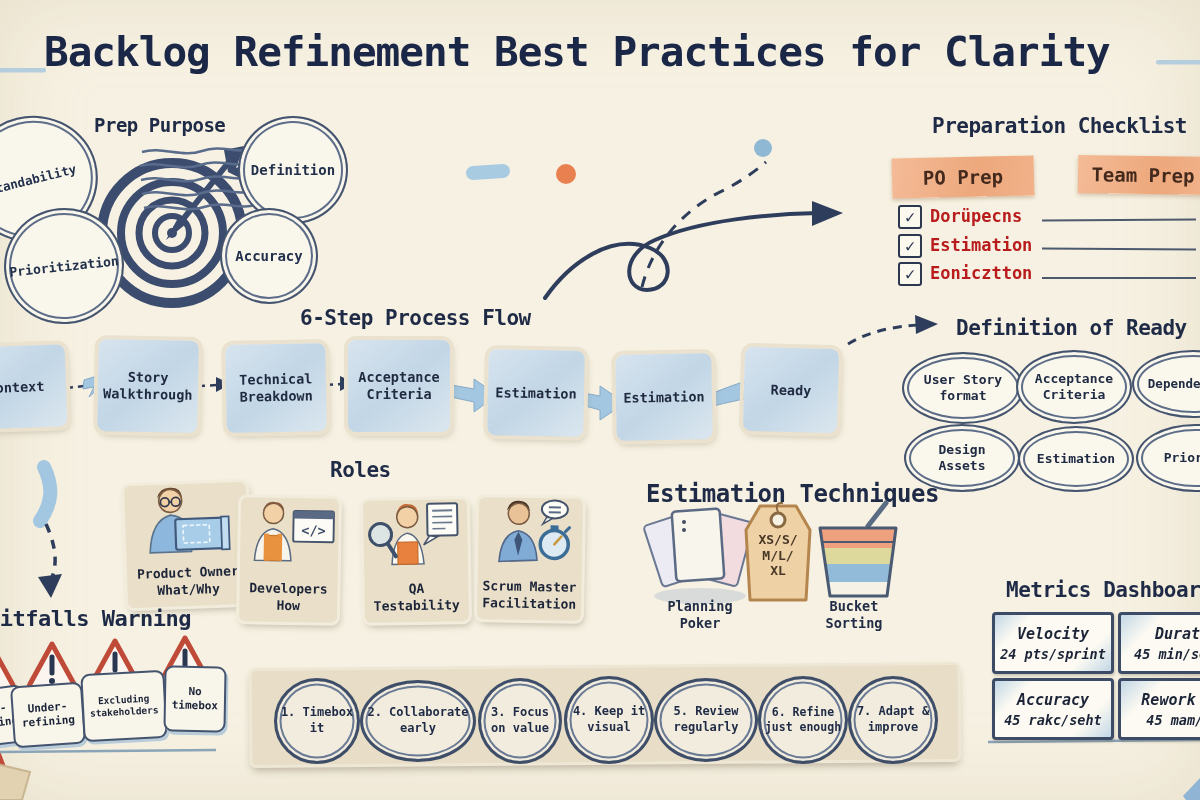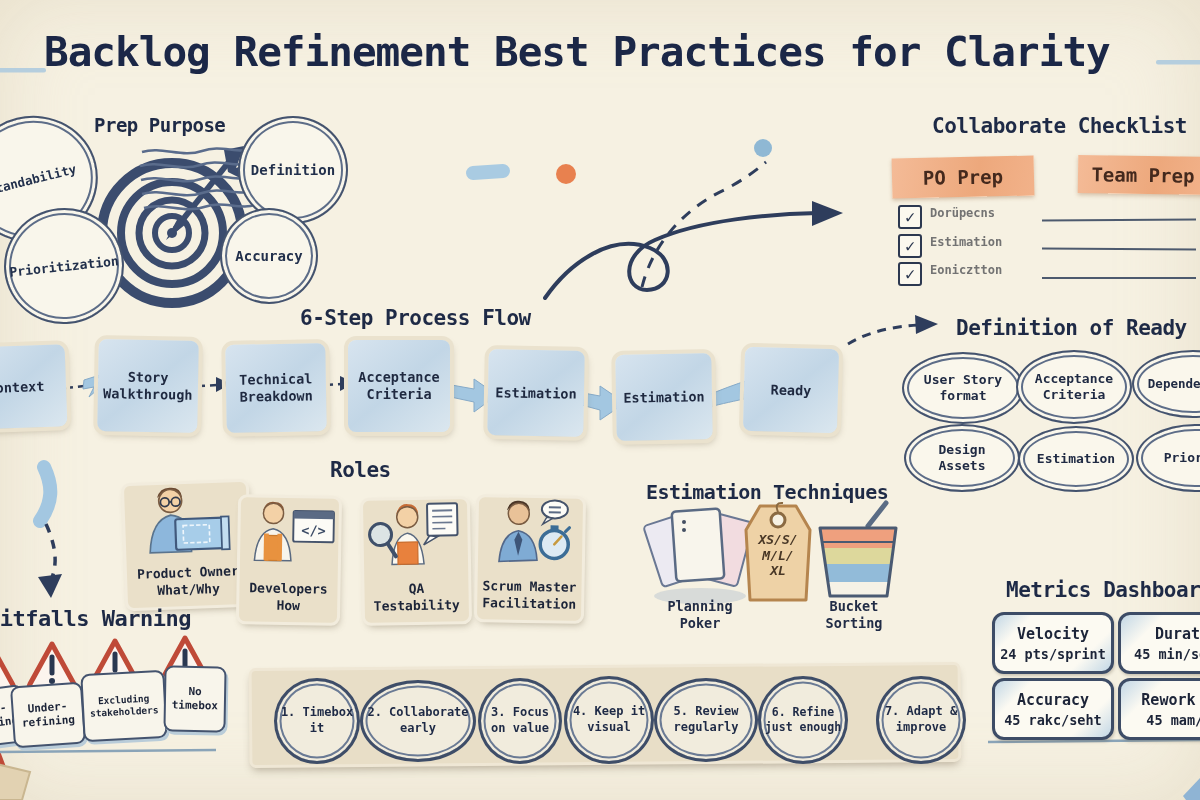--- a/index.html
+++ b/index.html
@@ -28,32 +28,32 @@
   .rolecard .lbl{padding-bottom:7px;}
   .pitcard{background:#f8f5eb;border:2.5px solid #44536e;border-radius:9px;
           box-shadow:2px 3px 0 #b9ccd9, inset 0 0 0 2px #f8f5eb;
           display:flex;align-items:center;justify-content:center;text-align:center;
           font-size:11px;line-height:1.25;color:#1c2438;}
   .tape{display:flex;align-items:center;justify-content:center;font-size:19px;color:#44291d;
           background:linear-gradient(100deg,#f4bb97 0%,#eda87c 60%,#f2b28a 100%);
           box-shadow:0 2px 4px rgba(150,100,60,.35);}
   .chkbox{border:2.5px solid #2c3850;border-radius:3px;background:#fbf8ee;
           display:flex;align-items:center;justify-content:center;font-size:17px;color:#2c3850;line-height:1;}
-  .chkitem{font-size:12px;color:#737373;}
+  .chkitem{font-size:17px;color:#b91c1c;}
   .chkline{background:#4d5a6e;height:2px;}
   .banner{background:#e8dec7;box-shadow:0 0 0 3px #efe7d5, 0 5px 9px rgba(110,95,70,.45);
           border-radius:4px;transform:rotate(-0.5deg);}
   .kcircle{background:#f1ecdd;border:3px solid #3e4d68;border-radius:50%;
           box-shadow:inset 0 0 0 2.5px #f1ecdd, inset 0 0 0 4.5px #6a7a94;
           display:flex;align-items:center;justify-content:center;text-align:center;
           font-size:12px;line-height:1.3;color:#1e2a46;}
-  .metcard{background:#fcfaf2;border:3px solid #3d4c66;border-radius:12px;
+  .metcard{background:#fcfaf2;border:3px solid #3d4c66;border-radius:4px;
           background-image:linear-gradient(135deg,rgba(176,204,226,.75) 0%,rgba(176,204,226,0) 22%,rgba(176,204,226,0) 76%,rgba(176,204,226,.75) 100%);
           box-shadow:1px 2px 3px rgba(110,100,80,.3);
-          display:flex;flex-direction:column;align-items:center;justify-content:center;text-align:center;color:#1c2438;}
+          display:flex;flex-direction:column;align-items:center;justify-content:center;text-align:center;color:#1c2438;font-style:italic;}
   .metcard .ml{font-size:15px;}
   .metcard .mv{font-size:13.5px;margin-top:3px;white-space:nowrap;}
   .estlbl{font-size:13.5px;line-height:1.25;text-align:center;color:#212c46;}
 </style>
 </head>
 <body>
 
 <div class="page">
 
   <svg class="abs" style="left:0;top:0;" width="1200" height="800" viewBox="0 0 1200 800">
@@ -175,21 +175,21 @@
   </svg>
 
   <div class="abs t title" style="left:44px;top:28px;width:1140px;">Backlog Refinement Best Practices for Clarity</div>
 
   <div class="abs t heading" style="left:94px;top:114px;font-size:19px;">Prep Purpose</div>
   <div class="abs bubble t" style="left:-34px;top:116px;width:128px;height:122px;font-size:12.5px;transform:rotate(-14deg);">standability</div>
   <div class="abs bubble t" style="left:4px;top:208px;width:116px;height:112px;font-size:13px;transform:rotate(-6deg);">Prioritization</div>
   <div class="abs bubble t" style="left:238px;top:116px;width:106px;height:104px;font-size:14px;">Definition</div>
   <div class="abs bubble t" style="left:220px;top:208px;width:94px;height:92px;font-size:14px;">Accuracy</div>
 
-  <div class="abs t heading" style="left:932px;top:114px;">Collaborate Checklist</div>
+  <div class="abs t heading" style="left:932px;top:114px;">Preparation Checklist</div>
   <div class="abs tape" style="left:892px;top:157px;width:142px;height:40px;transform:rotate(-1.2deg);">PO Prep</div>
   <div class="abs tape" style="left:1078px;top:156px;width:130px;height:38px;transform:rotate(0.8deg);">Team Prep</div>
 
   <div class="abs chkbox" style="left:898px;top:205px;width:20px;height:20px;">✓</div>
   <div class="abs t chkitem" style="left:930px;top:206px;width:160px;">Dorüpecns</div>
   <div class="abs chkline" style="left:1042px;top:219px;width:154px;transform:rotate(-0.4deg);"></div>
 
   <div class="abs chkbox" style="left:898px;top:234px;width:20px;height:20px;">✓</div>
   <div class="abs t chkitem" style="left:930px;top:235px;width:160px;">Estimation</div>
   <div class="abs chkline" style="left:1042px;top:248px;width:154px;transform:rotate(0.4deg);"></div>
@@ -286,39 +286,39 @@
       <path d="M66,19 L62,26 L72,20 Z" fill="#fdfcf7" stroke="#45536b" stroke-width="1.4"></path>
       <rect x="70" y="27" width="8" height="6" fill="#3c6d96"></rect>
       <circle cx="74" cy="46" r="14" fill="#ddeaf3" stroke="#3c6d96" stroke-width="3.5"></circle>
       <line x1="74" y1="46" x2="81" y2="38" stroke="#c79a3f" stroke-width="2.5" stroke-linecap="round"></line>
       <line x1="85" y1="33" x2="89" y2="29" stroke="#3c6d96" stroke-width="3" stroke-linecap="round"></line>
     </svg>
     <div class="t lbl">Scrum Master
 Facilitation</div>
   </div>
 
-  <div class="abs t heading" style="left:646px;top:480px;font-size:20px;">Estimation Techniques</div>
+  <div class="abs t heading" style="left:646px;top:480px;font-size:24px;">Estimation Techniques</div>
 
   <svg class="abs" style="left:640px;top:500px;" width="120" height="106" viewBox="0 0 120 106">
     <ellipse cx="60" cy="96" rx="46" ry="8" fill="#b9c6d0" opacity="0.5"></ellipse>
     <rect x="12" y="18" width="44" height="64" rx="4" transform="rotate(-18 34 50)" fill="#eceaf2" stroke="#6a7894" stroke-width="2"></rect>
     <rect x="60" y="16" width="46" height="66" rx="4" transform="rotate(15 83 49)" fill="#f2dce0" stroke="#6a7894" stroke-width="2"></rect>
     <rect x="34" y="10" width="48" height="70" rx="4" transform="rotate(-4 58 45)" fill="#f8f5ec" stroke="#5a6a84" stroke-width="2.5"></rect>
     <circle cx="44" cy="22" r="2" fill="#444f63"></circle>
     <circle cx="44" cy="30" r="2" fill="#444f63"></circle>
   </svg>
   <div class="abs t estlbl" style="left:648px;top:598px;width:104px;">Planning
 Poker</div>
 
   <svg class="abs" style="left:744px;top:500px;" width="68" height="104" viewBox="0 0 68 104">
     <path d="M16,6 L52,6 L66,30 L62,100 L6,100 L2,30 Z" fill="#eed2a6" stroke="#b5854e" stroke-width="3" stroke-linejoin="round"></path>
     <circle cx="34" cy="20" r="7" fill="#f6f1e3" stroke="#8a6a42" stroke-width="3"></circle>
     <path d="M34,12 Q30,2 39,3" fill="none" stroke="#8a6a42" stroke-width="2"></path>
   </svg>
-  <div class="abs t estlbl" style="left:746px;top:532px;width:64px;font-size:13px;color:#483726;line-height:1.2;font-style:italic;">XS/S/
+  <div class="abs t estlbl" style="left:746px;top:532px;width:64px;font-size:13px;color:#483726;line-height:1.2;">XS/S/
 M/L/
 XL</div>
 
   <svg class="abs" style="left:806px;top:496px;" width="100" height="108" viewBox="0 0 100 108">
     <defs>
         <clipPath id="cupClip">
           <path d="M14,32 L90,32 L81,100 L24,100 Z"></path>
         </clipPath>
       </defs>
     <path d="M62,30 L80,7" stroke="#5a6c84" stroke-width="5" stroke-linecap="round"></path>
@@ -350,21 +350,21 @@
   <div class="abs kcircle t" style="left:360px;top:680px;width:110px;height:76px;">2. Collaborate
 early</div>
   <div class="abs kcircle t" style="left:478px;top:678px;width:78px;height:80px;">3. Focus
 on value</div>
   <div class="abs kcircle t" style="left:564px;top:676px;width:84px;height:82px;">4. Keep it
 visual</div>
   <div class="abs kcircle t" style="left:654px;top:678px;width:98px;height:78px;">5. Review
 regularly</div>
   <div class="abs kcircle t" style="left:758px;top:676px;width:84px;height:82px;font-size:11.5px;">6. Refine
 just enough</div>
-  <div class="abs kcircle t" style="left:876px;top:676px;width:84px;height:82px;">7. Adapt &amp;
+  <div class="abs kcircle t" style="left:848px;top:676px;width:84px;height:82px;">7. Adapt &amp;
 improve</div>
 
   <div class="abs t heading" style="left:1006px;top:578px;width:260px;">Metrics Dashboard</div>
   <div class="abs metcard" style="left:992px;top:612px;width:116px;height:56px;">
     <div class="ml">Velocity</div>
     <div class="mv">24 pts/sprint</div>
   </div>
   <div class="abs metcard" style="left:1118px;top:612px;width:140px;height:56px;">
     <div class="ml">Duration</div>
     <div class="mv">45 min/session</div>

